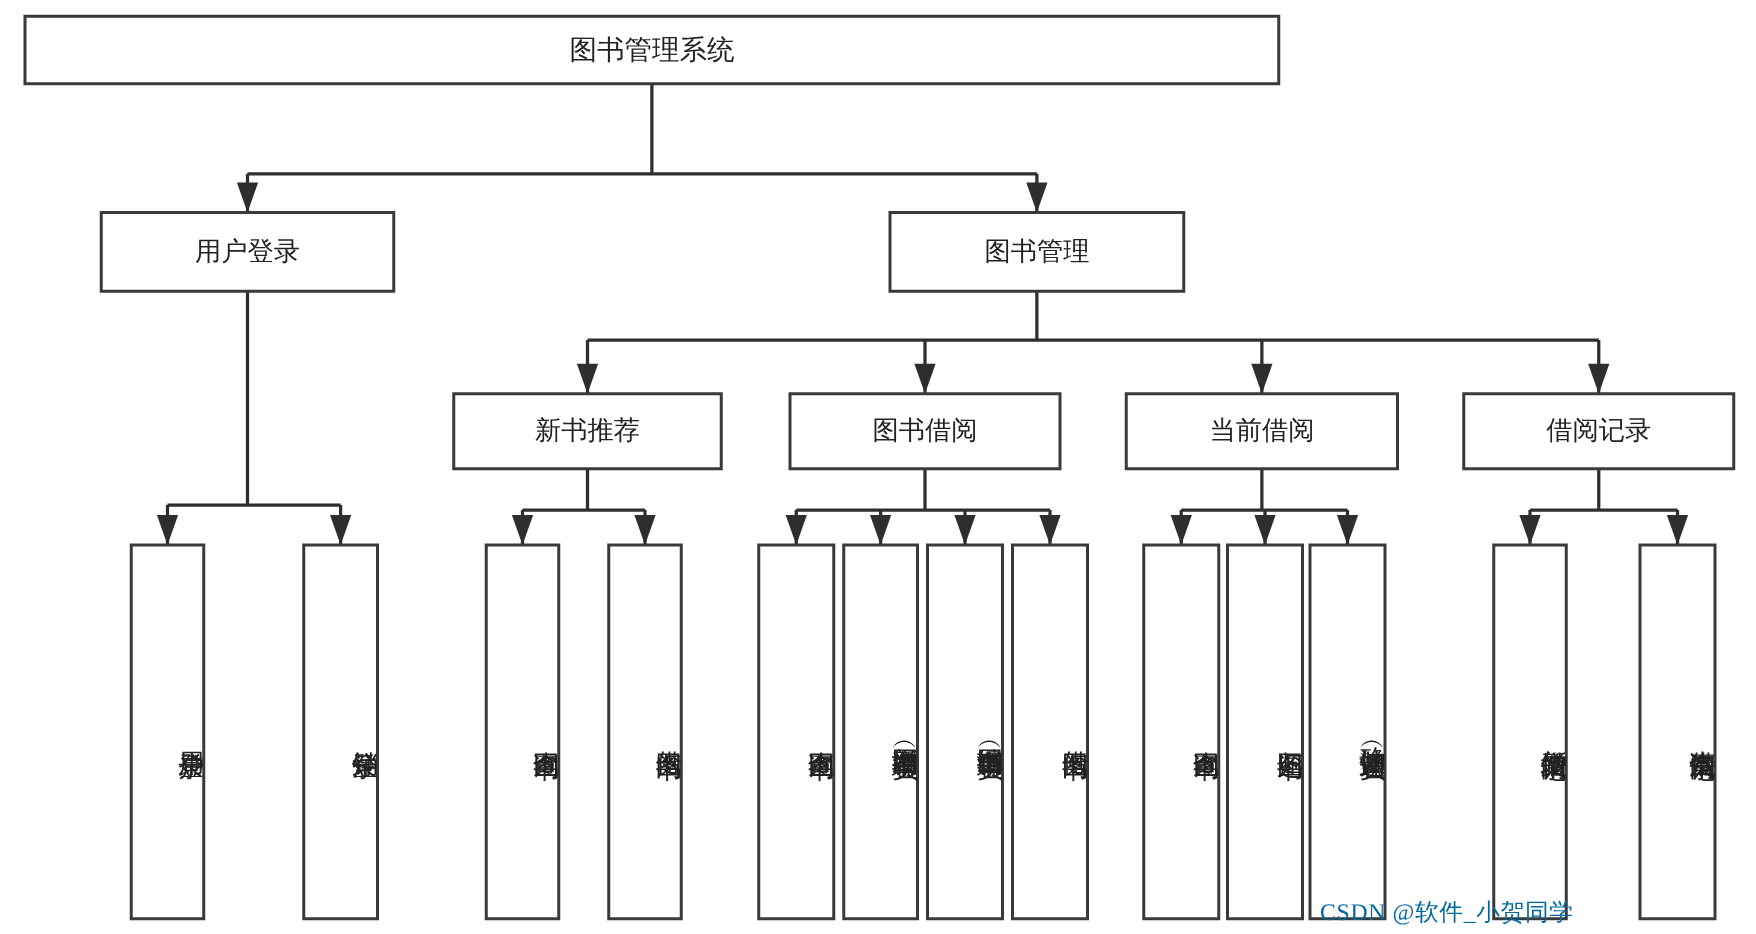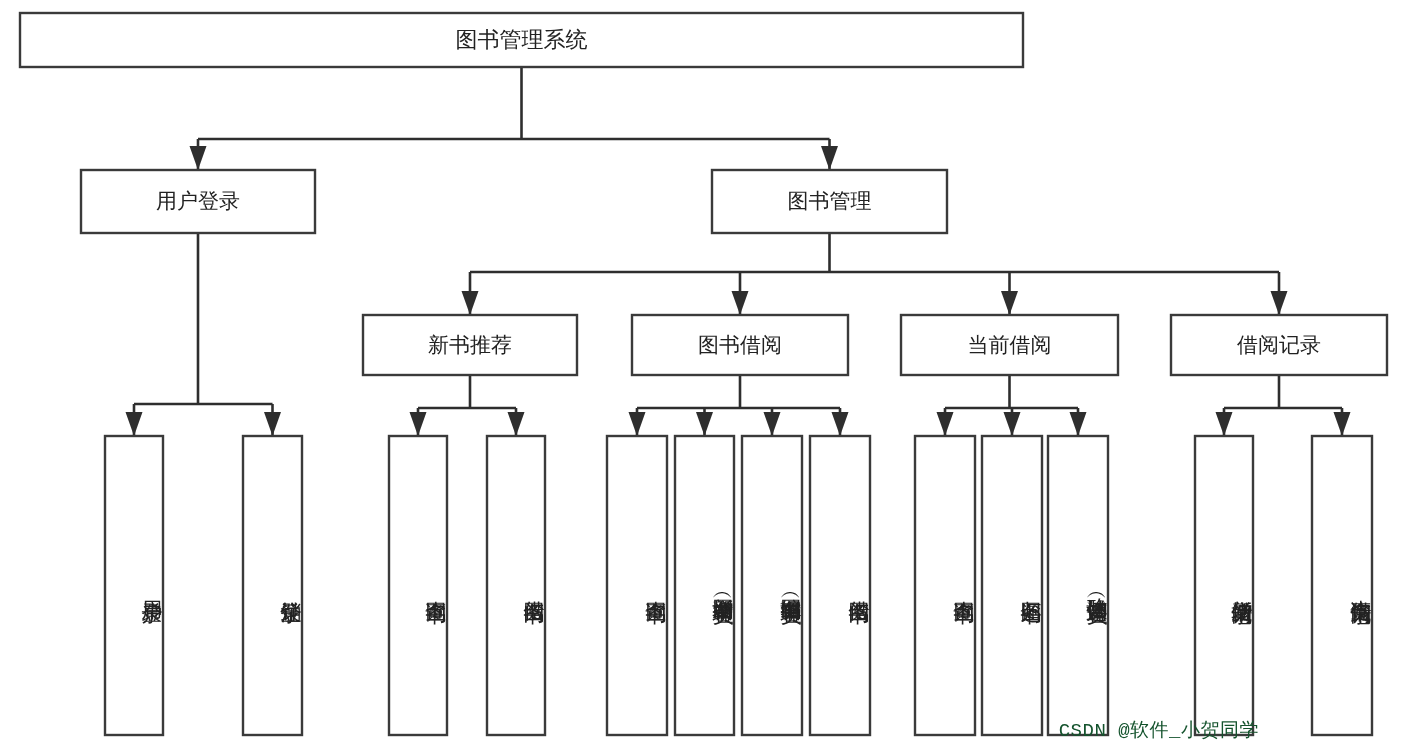--- a/index.html
+++ b/index.html
@@ -71,23 +71,23 @@
     align-items: flex-start;
     justify-content: center;
     text-align: center;
     white-space: nowrap;
     pointer-events: none;
   }
   .watermark {
     position: absolute;
     right: 8px;
     bottom: 4px;
-    font-family: Liberation Mono, monospace;
+    font-family: Liberation Serif, serif;
     font-size: 19px;
-    color: #14532d;
+    color: #0369a1;
     letter-spacing: 0.5px;
     white-space: nowrap;
   }
 </style>
 </head>
 <body>
 
 <div id="diagram-root">
   <svg id="diagram-svg" viewBox="0 0 1405 747">
     <g id="connectors-layer">

